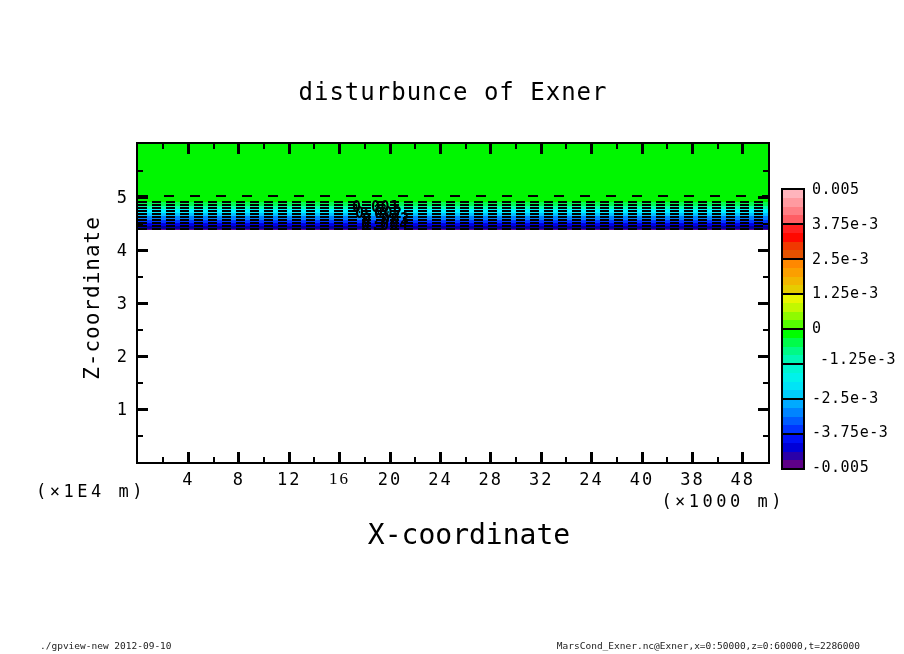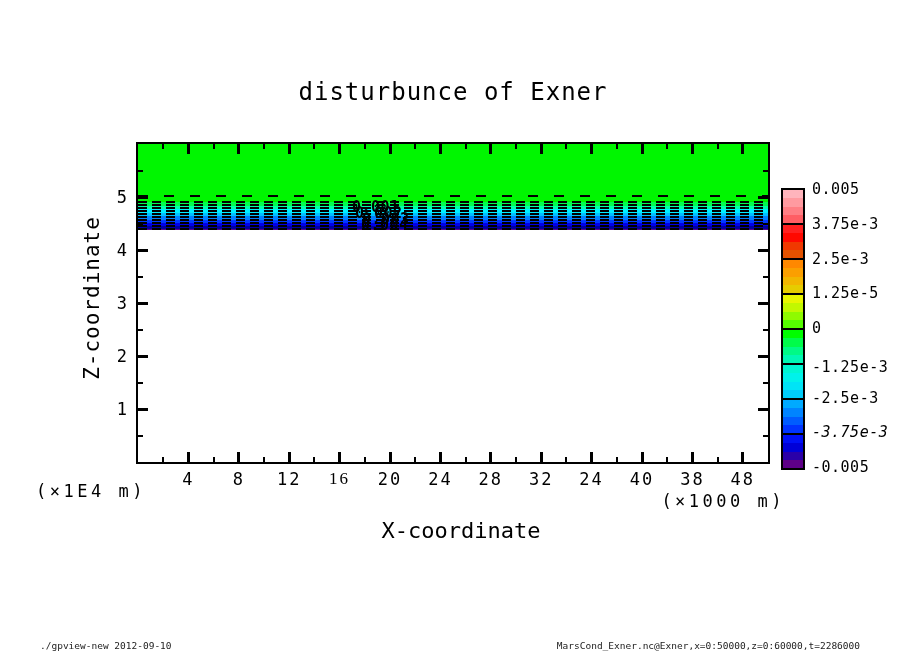--- a/index.html
+++ b/index.html
@@ -10,21 +10,21 @@
   #plotbox{position:absolute;left:136px;top:142px;width:630px;height:318px;border:2px solid #000;}
   .bandseg{width:100%;}
   .dashline{position:absolute;left:0;right:0;height:2px;
             background:repeating-linear-gradient(90deg,#000 0 9px,transparent 9px 14px);}
   .dashline.sparse{background:repeating-linear-gradient(90deg,#000 0 10px,transparent 10px 26px);}
   .ctlabel{position:absolute;font-size:15px;font-weight:bold;letter-spacing:0.5px;}
   .tick{position:absolute;background:#000;}
   .xticklabel{position:absolute;top:469px;width:40px;text-align:center;font-size:17px;letter-spacing:2px;}
   .yticklabel{position:absolute;left:100px;width:28px;text-align:right;font-size:17px;letter-spacing:1px;}
   #ylab{left:92px;top:298px;transform:translate(-50%,-50%) rotate(-90deg);font-size:21px;letter-spacing:1px;}
-  #xlab{top:518px;left:308px;width:306px;text-align:center;font-size:22px;}
+  #xlab{top:518px;left:316px;width:306px;text-align:center;font-size:28px;}
   #unitL{left:36px;top:481px;font-size:17px;letter-spacing:3.5px;}
   #unitR{left:640px;top:491px;width:145px;text-align:right;font-size:17px;letter-spacing:3.5px;}
   #cbar{position:absolute;left:781px;top:188px;width:20px;height:278px;border:2px solid #000;
         display:flex;flex-direction:column;}
   .cbcell{flex:1;display:flex;flex-direction:column;}
   .cbstrip{flex:1;}
   .cbdivider{height:2px;background:#000;flex:0 0 2px;}
   .cblabel{position:absolute;left:812px;width:92px;font-size:15px;letter-spacing:0.5px;}
   #cinterval{top:568px;left:252px;width:400px;text-align:center;font-size:17px;letter-spacing:0.5px;}
   #tlabel{left:632px;top:595px;font-size:15px;letter-spacing:4px;}
@@ -225,24 +225,24 @@
         <div class="cbstrip" style="background: rgb(0, 16, 246);"></div>
         <div class="cbstrip" style="background: rgb(0, 0, 216);"></div>
         <div class="cbstrip" style="background: rgb(42, 0, 168);"></div>
         <div class="cbstrip" style="background: rgb(94, 0, 136);"></div>
       </div>
     </div>
   <div id="cblabels">
       <div class="cblabel t" style="top: 180px;">0.005</div>
       <div class="cblabel t" style="top: 214.75px;">3.75e-3</div>
       <div class="cblabel t" style="top: 249.5px;">2.5e-3</div>
-      <div class="cblabel t" style="top: 284.25px;">1.25e-5</div>
+      <div class="cblabel t" style="top: 284.25px;">1.25e-3</div>
       <div class="cblabel t" style="top: 319px;">0</div>
-      <div class="cblabel t" style="top: 358px;">-1.25e-3</div>
+      <div class="cblabel t" style="top: 350px; text-align: center;">-1.25e-3</div>
       <div class="cblabel t" style="top: 388.5px;">-2.5e-3</div>
-      <div class="cblabel t" style="top: 423.25px; font-style: italic;">-3.75e-3</div>
+      <div class="cblabel t" style="top: 423.25px;">-3.75e-3</div>
       <div class="cblabel t" style="top: 458px;">-0.005</div>
     </div>
 
 
   <div id="footL" class="t footer">./gpview-new  2012-09-10</div>
   <div id="footR" class="t footer">MarsCond_Exner.nc@Exner,x=0:50000,z=0:60000,t=2286000</div>
 </div>
 
 </body></html>

